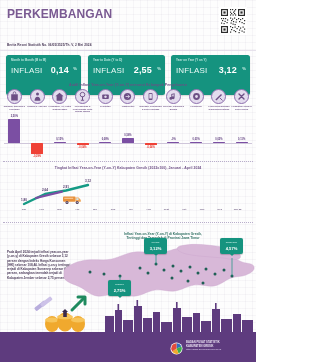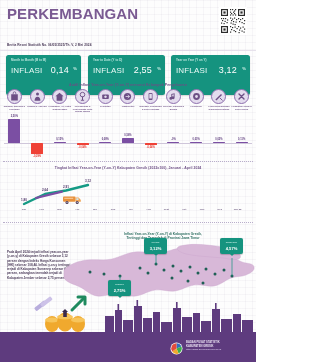--- a/index.html
+++ b/index.html
@@ -19,21 +19,21 @@
       linear-gradient(to right, rgba(120,100,150,.05) 1px, transparent 1px),
       linear-gradient(to bottom, rgba(120,100,150,.05) 1px, transparent 1px);
     background-size:7px 7px;
     pointer-events:none;
   }
 
   
   .header{ position:absolute; left:0; top:0; width:256px; height:52px; }
   .title{
     position:absolute; left:7px; top:9px;
-    color:#7a5a92; font-weight:bold; font-size:15px;
+    color:#7a5a92; font-weight:bold; font-size:12px;
     line-height:10.4px; letter-spacing:.1px;
   }
   .title div{ white-space:nowrap; }
   .brs{
     position:absolute; left:7px; top:43px;
     color:#4a3a58; font-weight:bold; font-size:3.2px;
     letter-spacing:.05px; white-space:nowrap;
   }
   .qr{
     position:absolute; right:9px; top:7px;
@@ -60,21 +60,21 @@
     position:absolute; left:5px; top:3px;
     color:#bfe9e0; font-size:2.9px; font-weight:bold;
     letter-spacing:.08px; white-space:nowrap;
   }
   .stat .word{
     position:absolute; left:5px; top:10.5px;
     color:#eafaf6; font-size:8px; letter-spacing:.15px;
   }
   .stat .val{
     position:absolute; top:10px;
-    color:#ffffff; font-size:9px; font-weight:normal; letter-spacing:.2px;
+    color:#ffffff; font-size:9px; font-weight:bold; letter-spacing:.2px;
   }
   .stat.s1 .val{ right:12px; }
   .stat.s2 .val{ right:13px; }
   .stat.s3 .val{ right:13px; }
   .stat .pct{
     position:absolute; right:4px; top:11px;
     color:#cdeee6; font-size:4.2px; font-weight:bold;
   }
 
   

